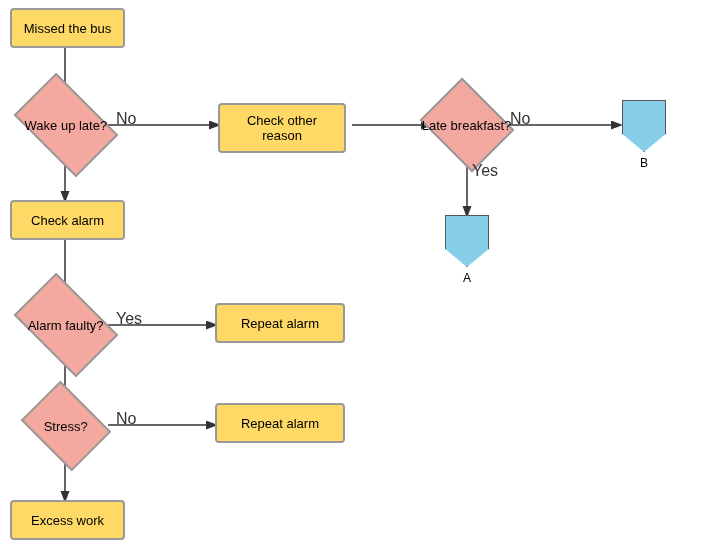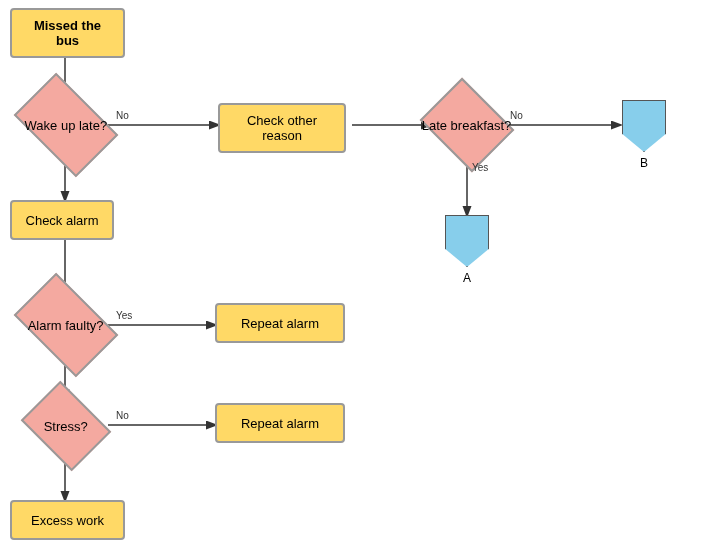--- a/index.html
+++ b/index.html
@@ -48,21 +48,21 @@
     svg.arrows {
       position: absolute;
       top: 0;
       left: 0;
       width: 706px;
       height: 553px;
       pointer-events: none;
     }
     .label {
       position: absolute;
-      font-size: 10px;
+      font-size: 16px;
       color: #333;
     }
   </style>
 </head>
 <body>
 
 <div id="flowchart">
   <svg class="arrows">
 
     <line x1="65" y1="48" x2="65" y2="95" stroke="#333" stroke-width="1.5" marker-end="url(#arrow)"></line>
@@ -87,21 +87,21 @@
 
     <line x1="65" y1="455" x2="65" y2="500" stroke="#333" stroke-width="1.5" marker-end="url(#arrow)"></line>
 
     <defs>
       <marker id="arrow" markerWidth="8" markerHeight="8" refX="6" refY="3" orient="auto">
         <path d="M0,0 L0,6 L8,3 z" fill="#333"></path>
       </marker>
     </defs>
   </svg>
 
-  <div class="node rect-node" style="left:10px; top:8px; width:115px; min-height:40px;font-weight:bold;">
+  <div class="node rect-node" style="left:10px; top:8px; width:115px; min-height:40px;">
     <span>Missed the bus</span>
   </div>
 
   <div class="node diamond-node" style="left:22px; top:95px; width:88px; height:60px;">
     <span class="diamond-text">Wake up late?</span>
   </div>
 
   <div class="node rect-node" style="left:218px; top:103px; width:128px; min-height:44px;">
     <span>Check other reason</span>
   </div>
@@ -113,21 +113,21 @@
   <div class="off-page-container" style="left:445px; top:215px;">
     <div style="width:44px; height:52px; background:#87CEEB; border:1.5px solid #555; clip-path: polygon(0 0, 100% 0, 100% 65%, 50% 100%, 0 65%);"></div>
     <span style="margin-top:4px; font-size:12px;">A</span>
   </div>
 
   <div class="off-page-container" style="left:622px; top:100px;">
     <div style="width:44px; height:52px; background:#87CEEB; border:1.5px solid #555; clip-path: polygon(0 0, 100% 0, 100% 65%, 50% 100%, 0 65%);"></div>
     <span style="margin-top:4px; font-size:12px;">B</span>
   </div>
 
-  <div class="node rect-node" style="left:10px; top:200px; width:104px; min-height:40px;">
+  <div class="node rect-node" style="left:10px; top:200px; width:115px; min-height:40px;">
     <span>Check alarm</span>
   </div>
 
   <div class="node diamond-node" style="left:22px; top:295px; width:88px; height:60px;">
     <span class="diamond-text">Alarm faulty?</span>
   </div>
 
   <div class="node rect-node" style="left:215px; top:303px; width:130px; min-height:40px;">
     <span>Repeat alarm</span>
   </div>

